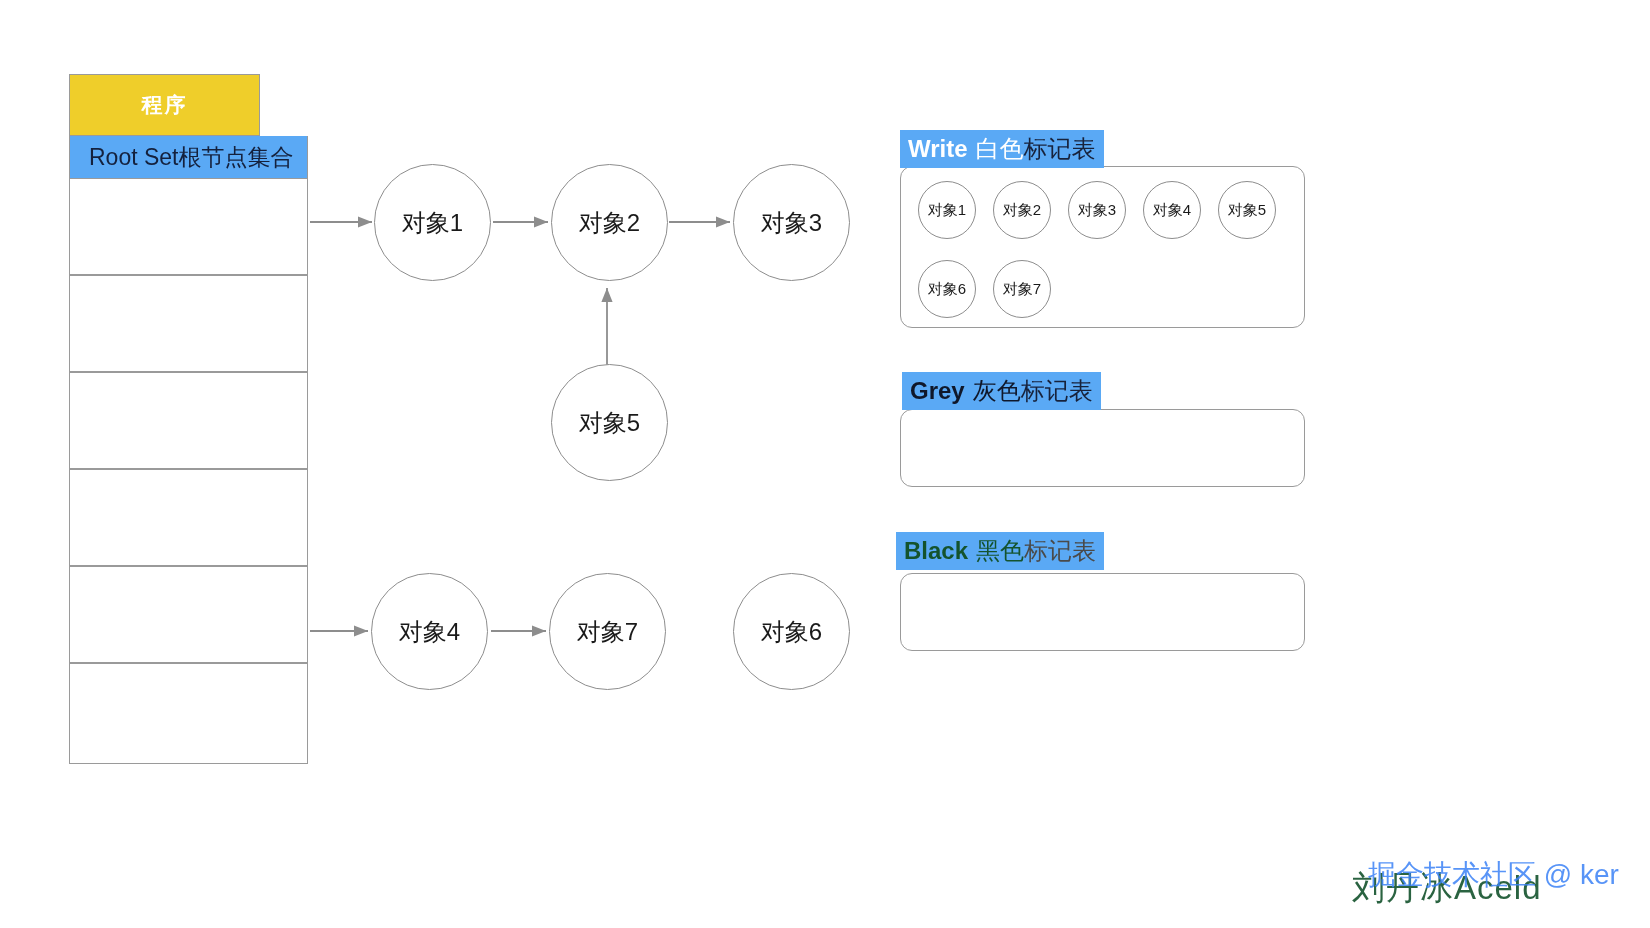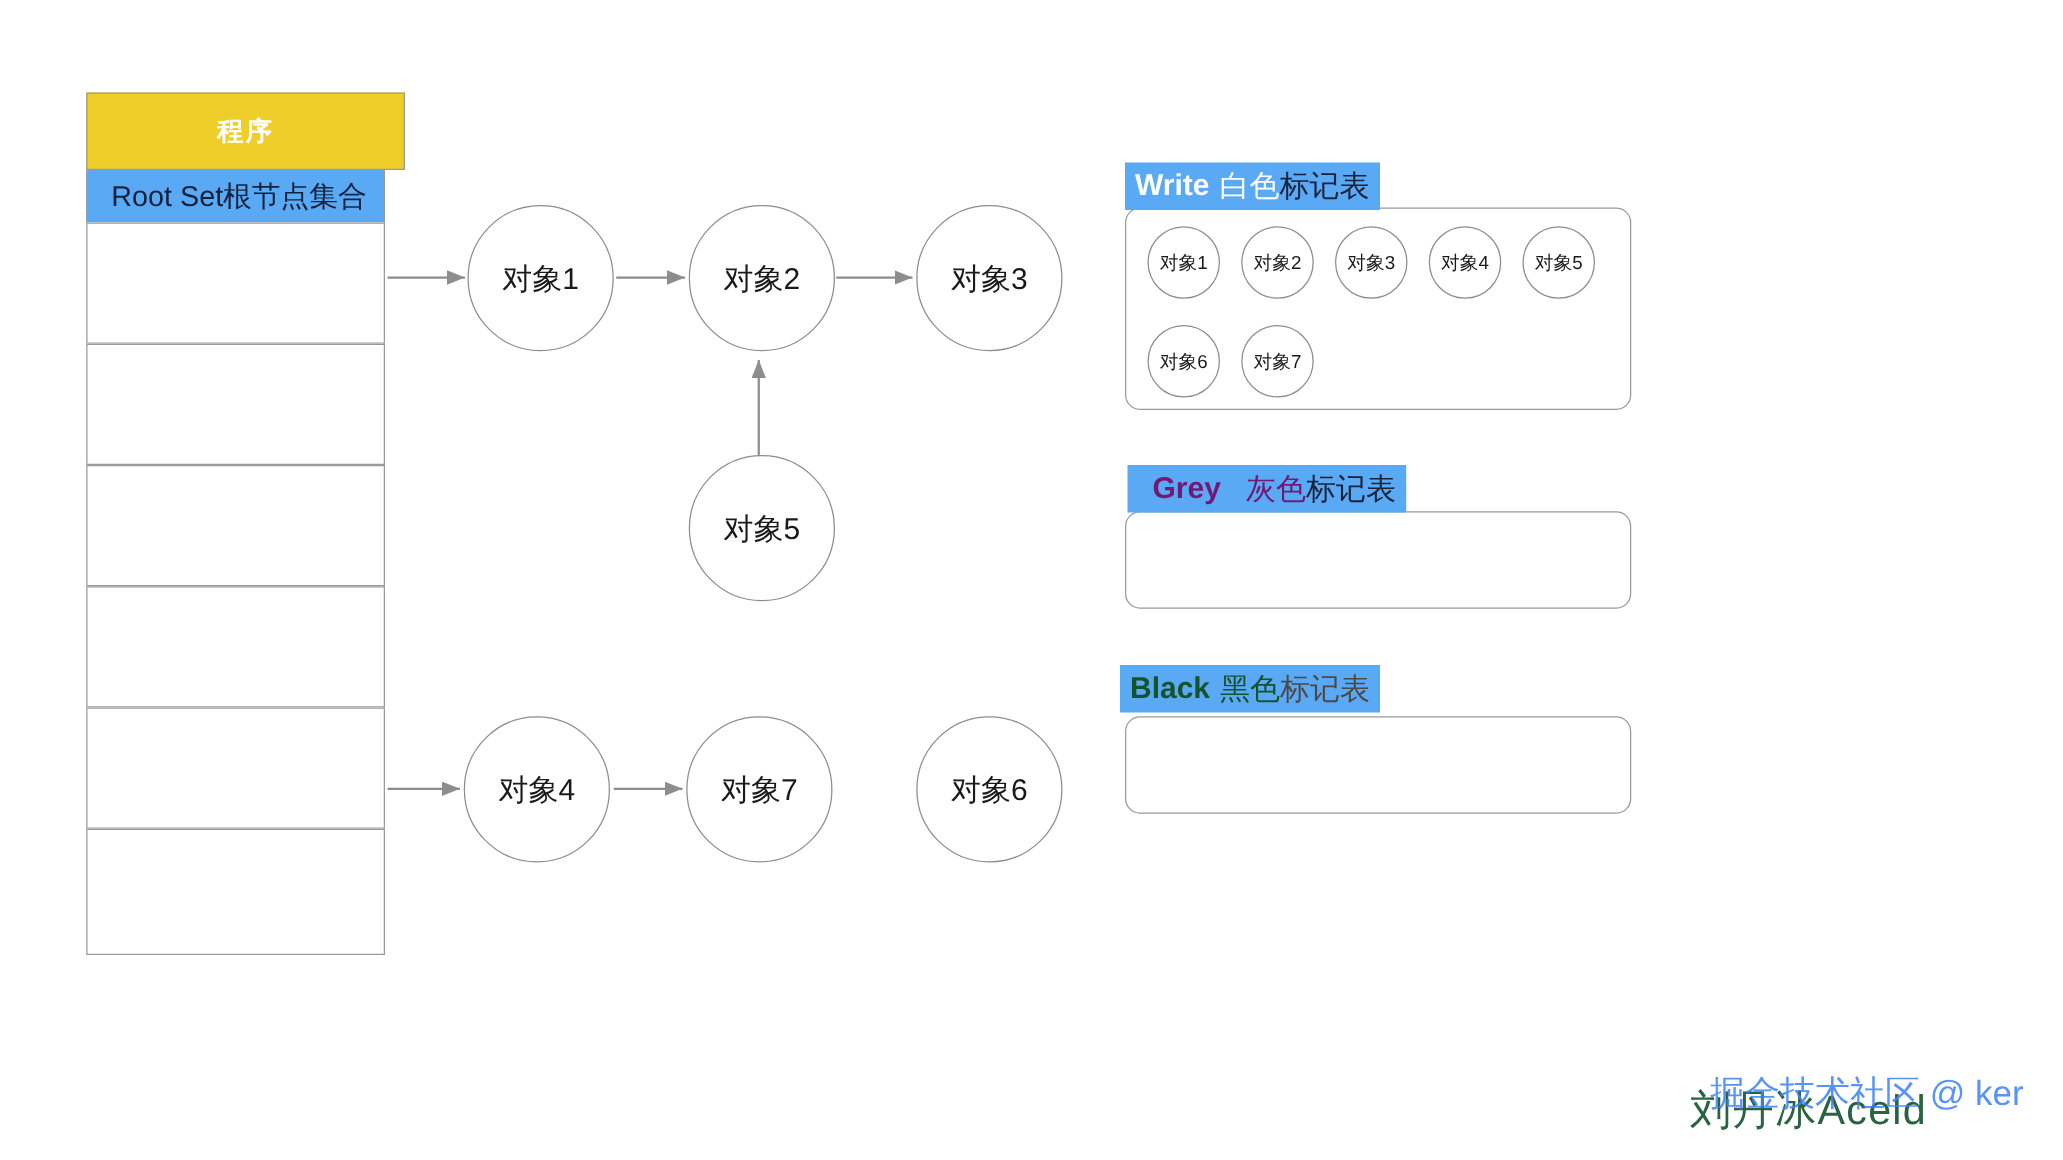--- a/index.html
+++ b/index.html
@@ -24,21 +24,21 @@
     position: absolute;
     left: 69px;
     top: 74px;
     width: 239px;
     height: 690px;
   }
   .prog-header {
     position: absolute;
     left: 0;
     top: 0;
-    width: 255px;
+    width: 191px;
     height: 62px;
     box-sizing: border-box;
     background: #EFCE2A;
     border: 1px solid #9a9a9a;
     display: flex;
     align-items: center;
     justify-content: center;
     color: #ffffff;
     font-size: 21px;
     font-weight: bold;
@@ -109,21 +109,21 @@
   }
   .mark-title .t-en { font-weight: bold; }
   .mark-box {
     position: absolute;
     box-sizing: border-box;
     border: 1.5px solid #9a9a9a;
     border-radius: 12px;
     background: #ffffff;
   }
   .tag-white  { color: #ffffff; }
-  .tag-grey   { color: #701a75; margin-left: 12px; }
+  .tag-grey   { color: #0f172a; }
   .tag-black  { color: #14532d; }
   .tag-dark   { color: #17223b; }
   .tag-dim    { color: #4a4a4a; }
 
   .mini-circle {
     position: absolute;
     box-sizing: border-box;
     width: 58px;
     height: 58px;
     border: 1.5px solid #8d8d8d;

